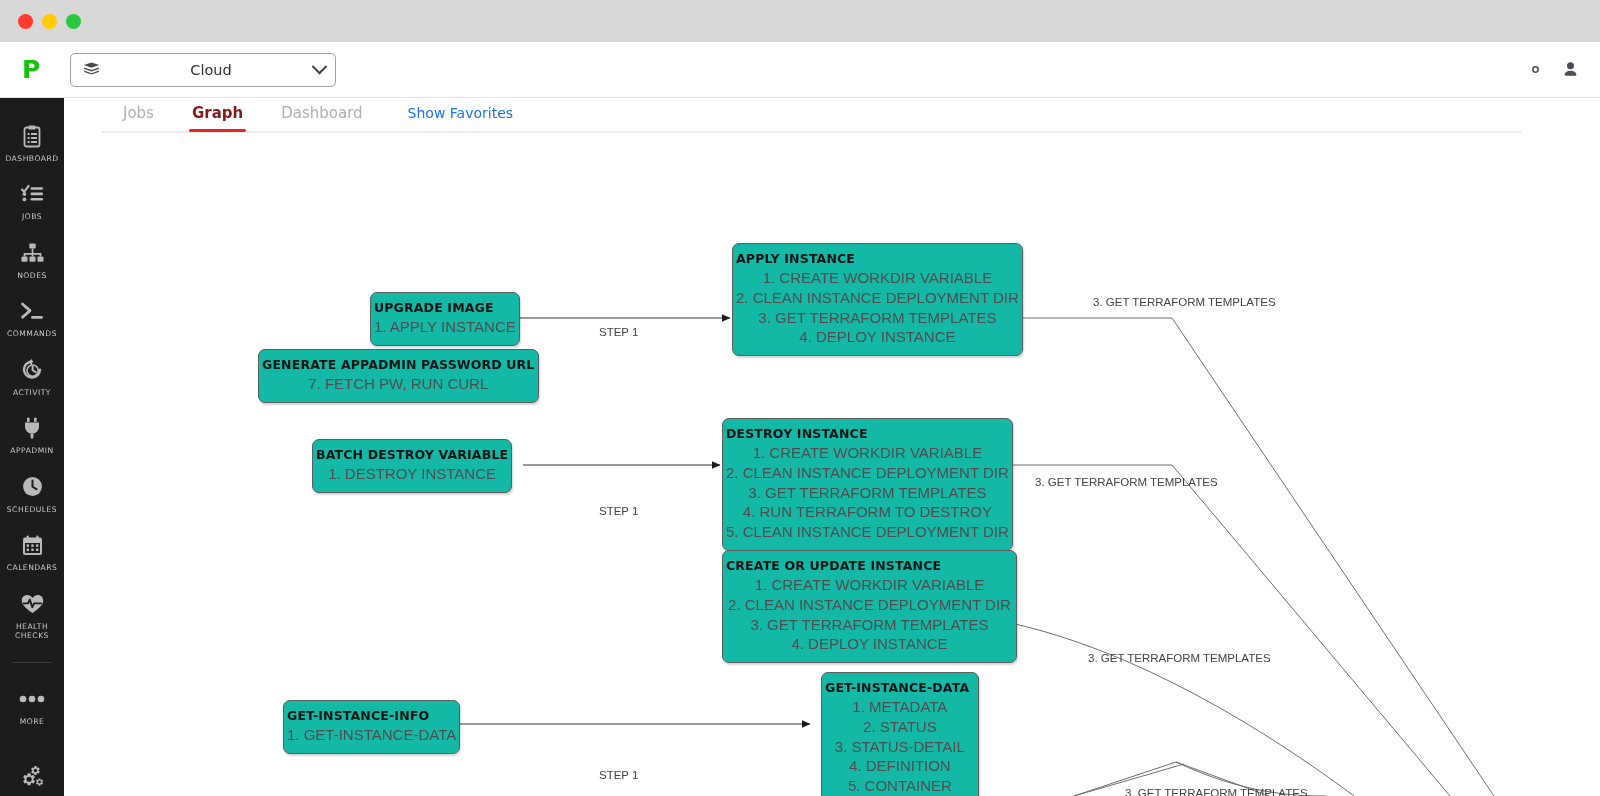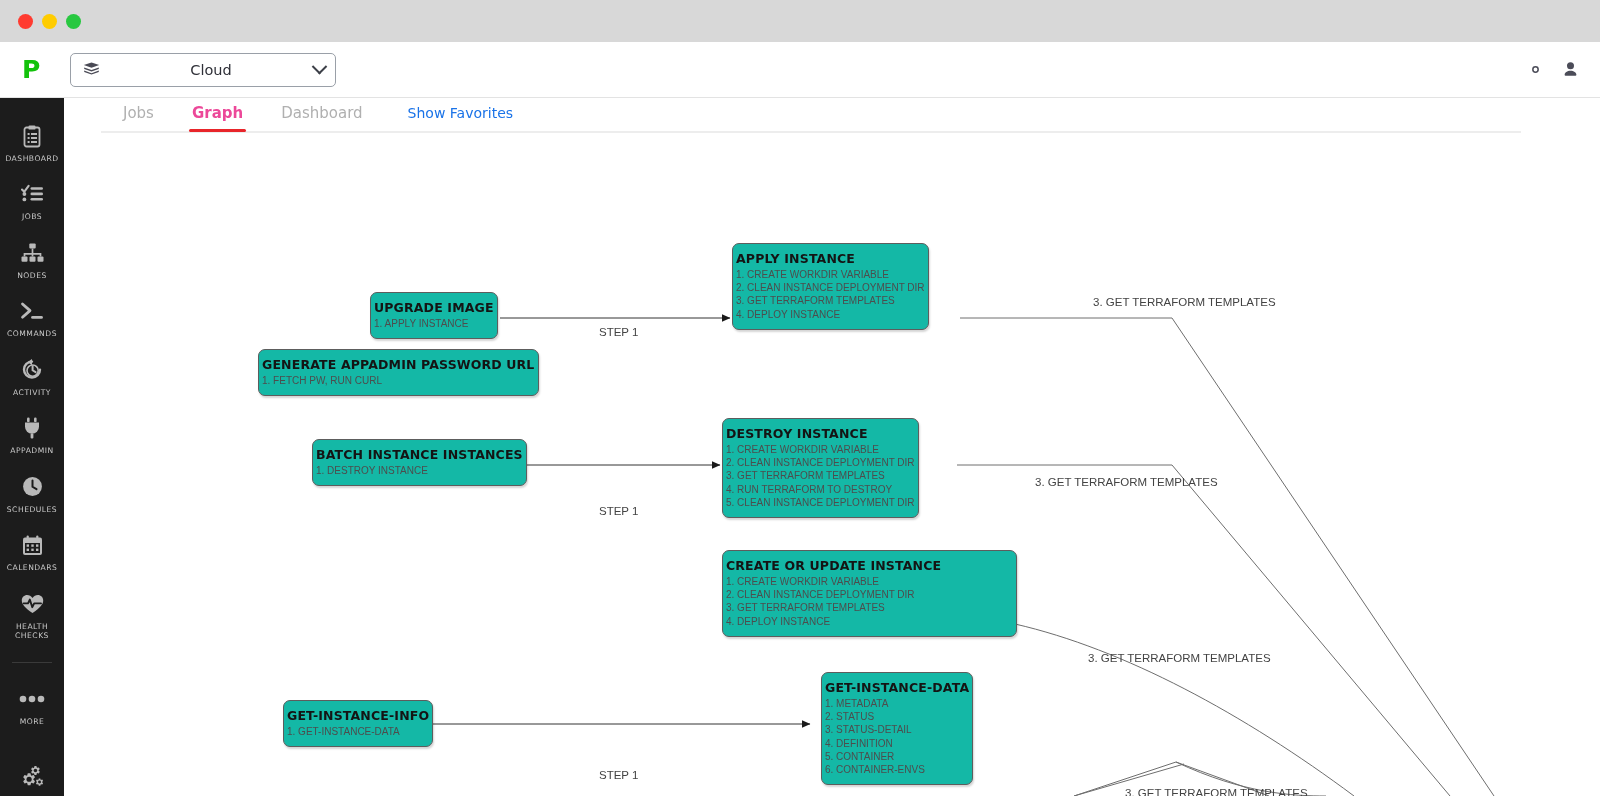--- a/index.html
+++ b/index.html
@@ -96,21 +96,21 @@
     position: absolute; left: 0; top: 0;
     width: 1536px; height: 36px;
     display: flex; align-items: flex-start; padding-left: 40px; padding-top: 6px;
     gap: 0px;
   }
   .tab {
     font-size: 15px; padding: 0 19px 10px; cursor: pointer;
     font-family: "DejaVu Sans", sans-serif;
     position: relative; color: #b0b0b0;
   }
-  .tab.active { color: #ec4899; font-weight: 700; }
+  .tab.active { color: #7f1d1d; font-weight: 700; }
   .tab.active::after {
     content: ""; position: absolute; left: 16px; right: 16px; bottom: 0;
     height: 3px; background: #e8252a; border-radius: 2px;
   }
   #fav-link {
     font-size: 14px; color: #1a73e8; cursor: pointer; margin-left: 26px; padding-top: 1px;
     font-family: "DejaVu Sans", sans-serif;
   }
   #tabs-underline {
     position: absolute; left: 37px; top: 33px; width: 1420px; height: 2px; background: #ededed;
@@ -133,22 +133,23 @@
     box-shadow: 1px 2px 2px rgba(0,0,0,.17);
     cursor: pointer;
   }
   .node .node-title {
     font-size: 12.5px; font-weight: 700; color: #141414;
     letter-spacing: .15px; white-space: nowrap;
     font-family: "DejaVu Sans", sans-serif;
     margin-bottom: 2px;
   }
   .node .step {
-    font-size: 10px; color: #4d4d4d; white-space: nowrap; line-height: 1.32;
+    font-size: 15px; color: #4d4d4d; white-space: nowrap; line-height: 1.32;
     font-family: "Liberation Sans", sans-serif;
+    text-align: center;
   }
   .edge-label {
     position: absolute;
     font-size: 11.5px; color: #434343; white-space: nowrap;
     font-family: "Liberation Sans", sans-serif;
   }
 </style>
 </head>
 <body>
 
@@ -394,25 +395,25 @@
     <div class="node" style="left:668px; top:109px;">
       <div class="node-title">APPLY INSTANCE</div>
       <div class="step">1. CREATE WORKDIR VARIABLE</div>
       <div class="step">2. CLEAN INSTANCE DEPLOYMENT DIR</div>
       <div class="step">3. GET TERRAFORM TEMPLATES</div>
       <div class="step">4. DEPLOY INSTANCE</div>
     </div>
 
     <div class="node" style="left:194px; top:215px;">
       <div class="node-title">GENERATE APPADMIN PASSWORD URL</div>
-      <div class="step">1. FETCH PW, RUN CURL</div>
+      <div class="step">7. FETCH PW, RUN CURL</div>
     </div>
 
     <div class="node" style="left:248px; top:305px;">
-      <div class="node-title">BATCH INSTANCE INSTANCES</div>
+      <div class="node-title">BATCH DESTROY VARIABLE</div>
       <div class="step">1. DESTROY INSTANCE</div>
     </div>
 
     <div class="node" style="left:658px; top:284px;">
       <div class="node-title">DESTROY INSTANCE</div>
       <div class="step">1. CREATE WORKDIR VARIABLE</div>
       <div class="step">2. CLEAN INSTANCE DEPLOYMENT DIR</div>
       <div class="step">3. GET TERRAFORM TEMPLATES</div>
       <div class="step">4. RUN TERRAFORM TO DESTROY</div>
       <div class="step">5. CLEAN INSTANCE DEPLOYMENT DIR</div>

